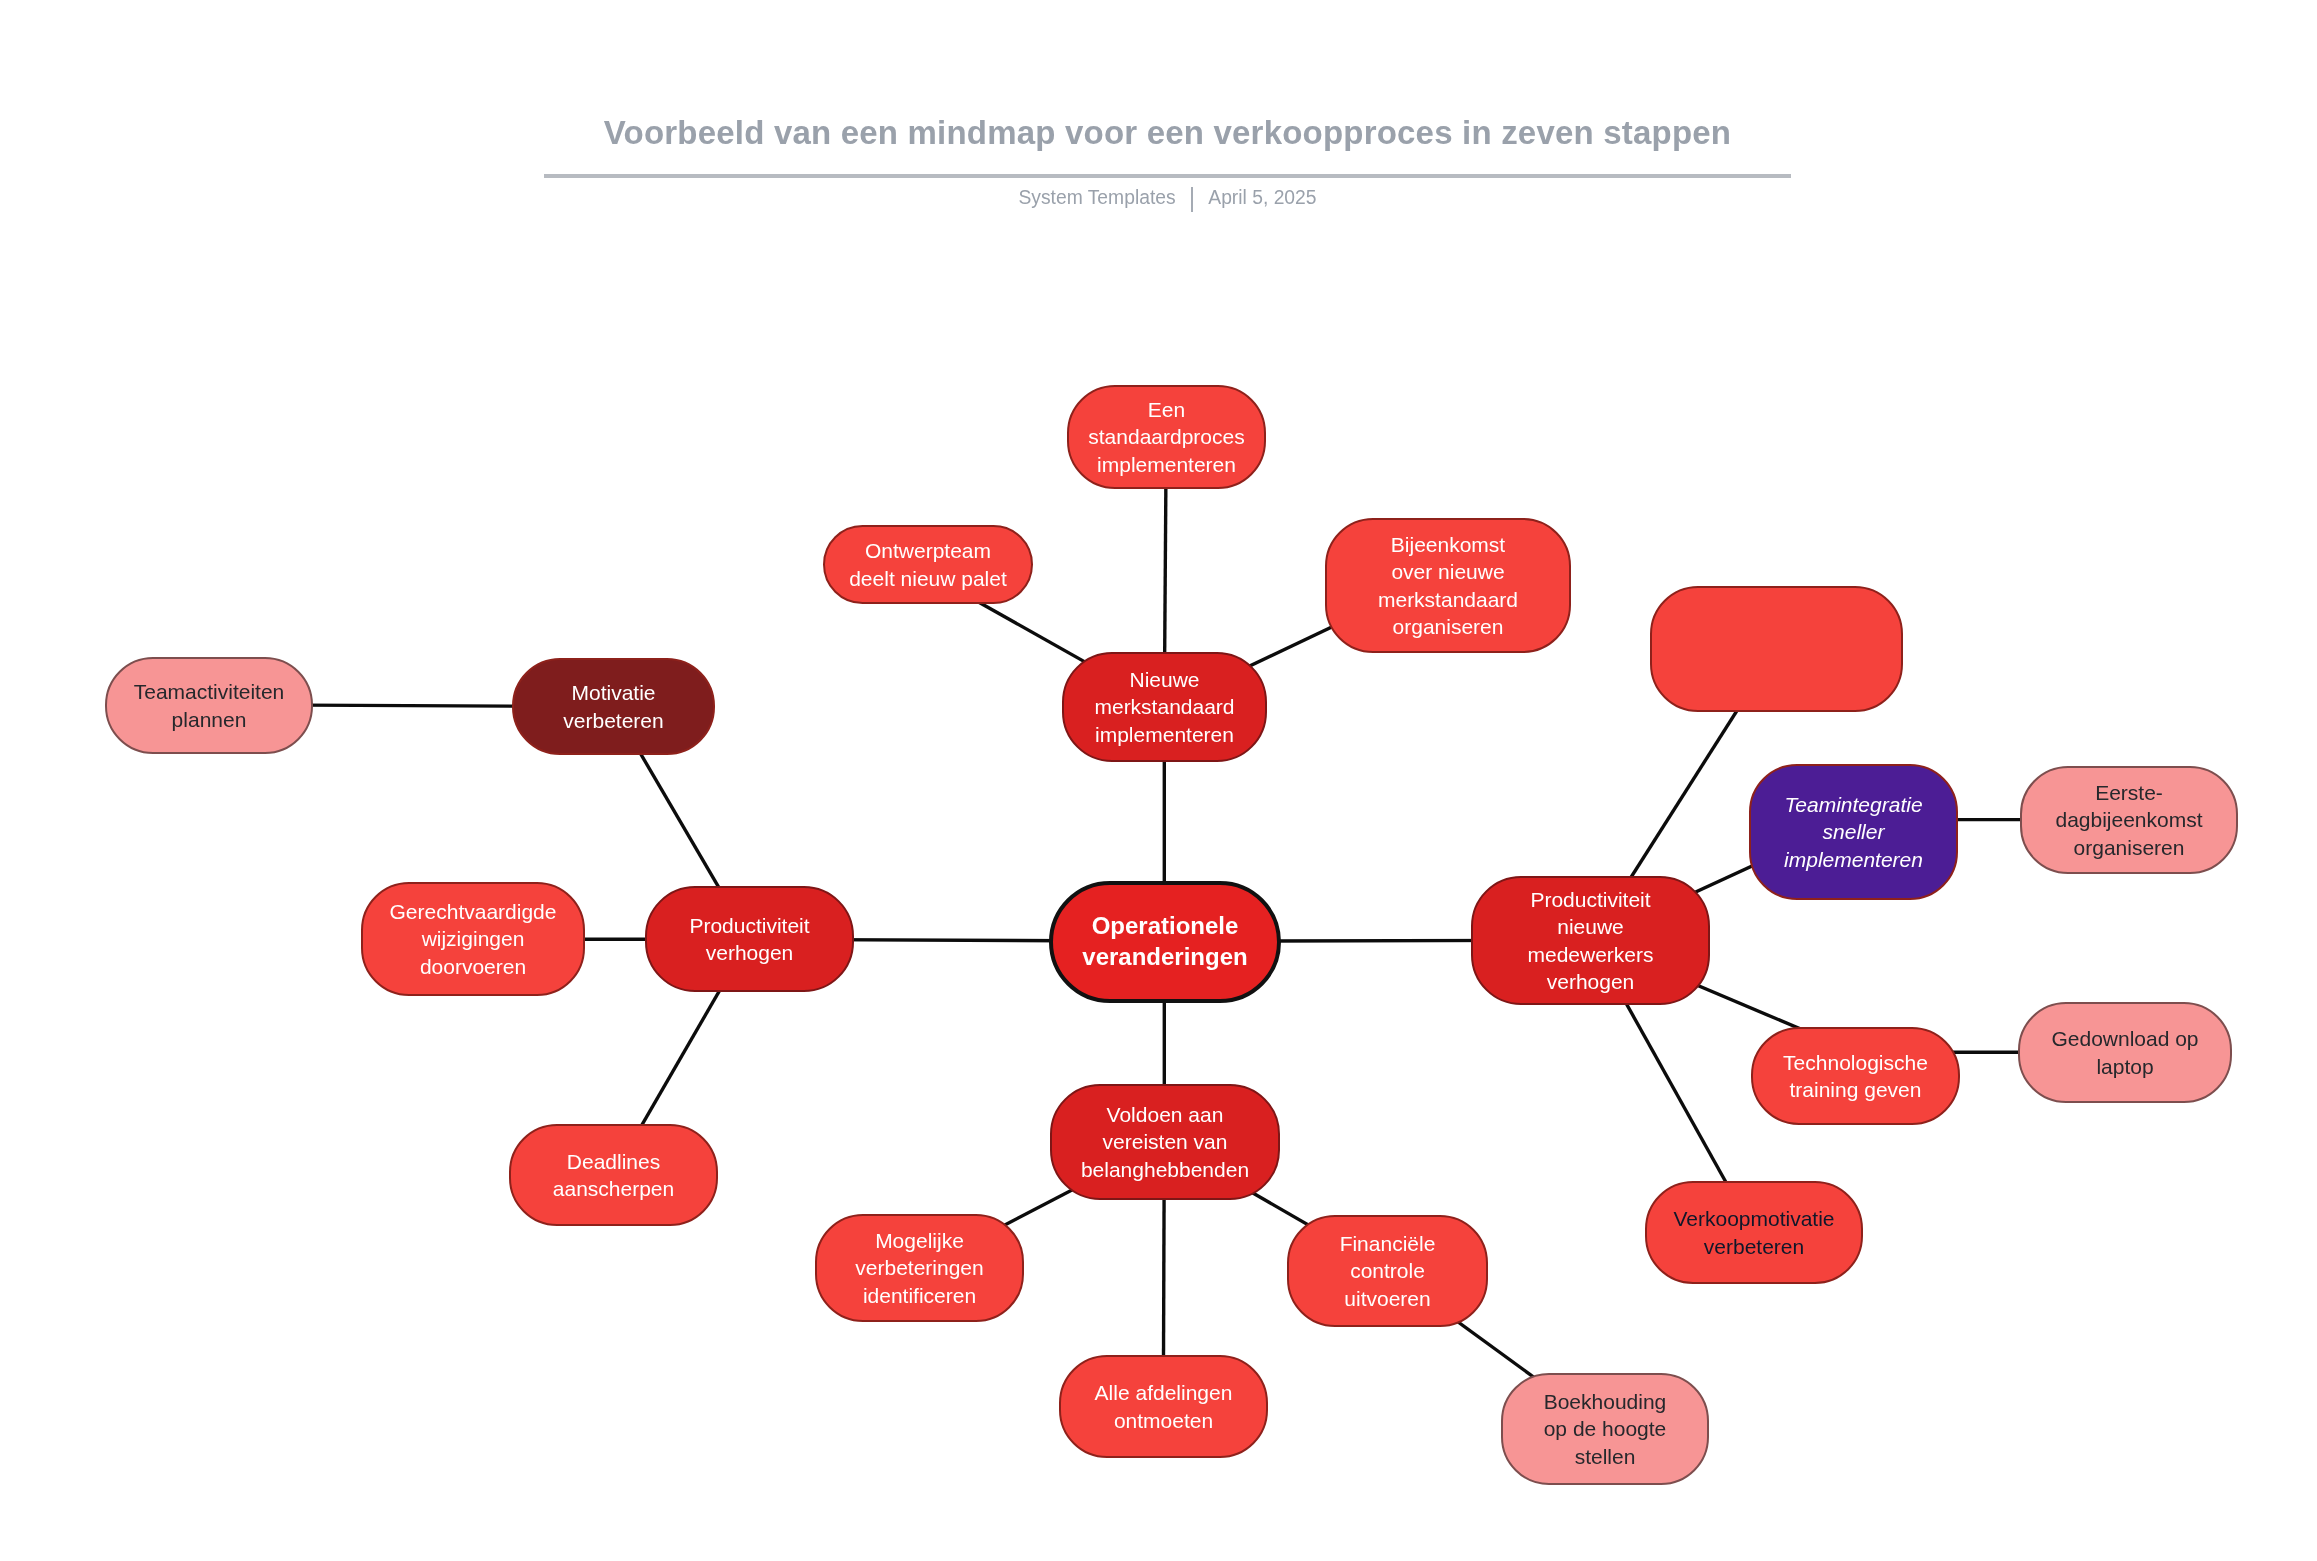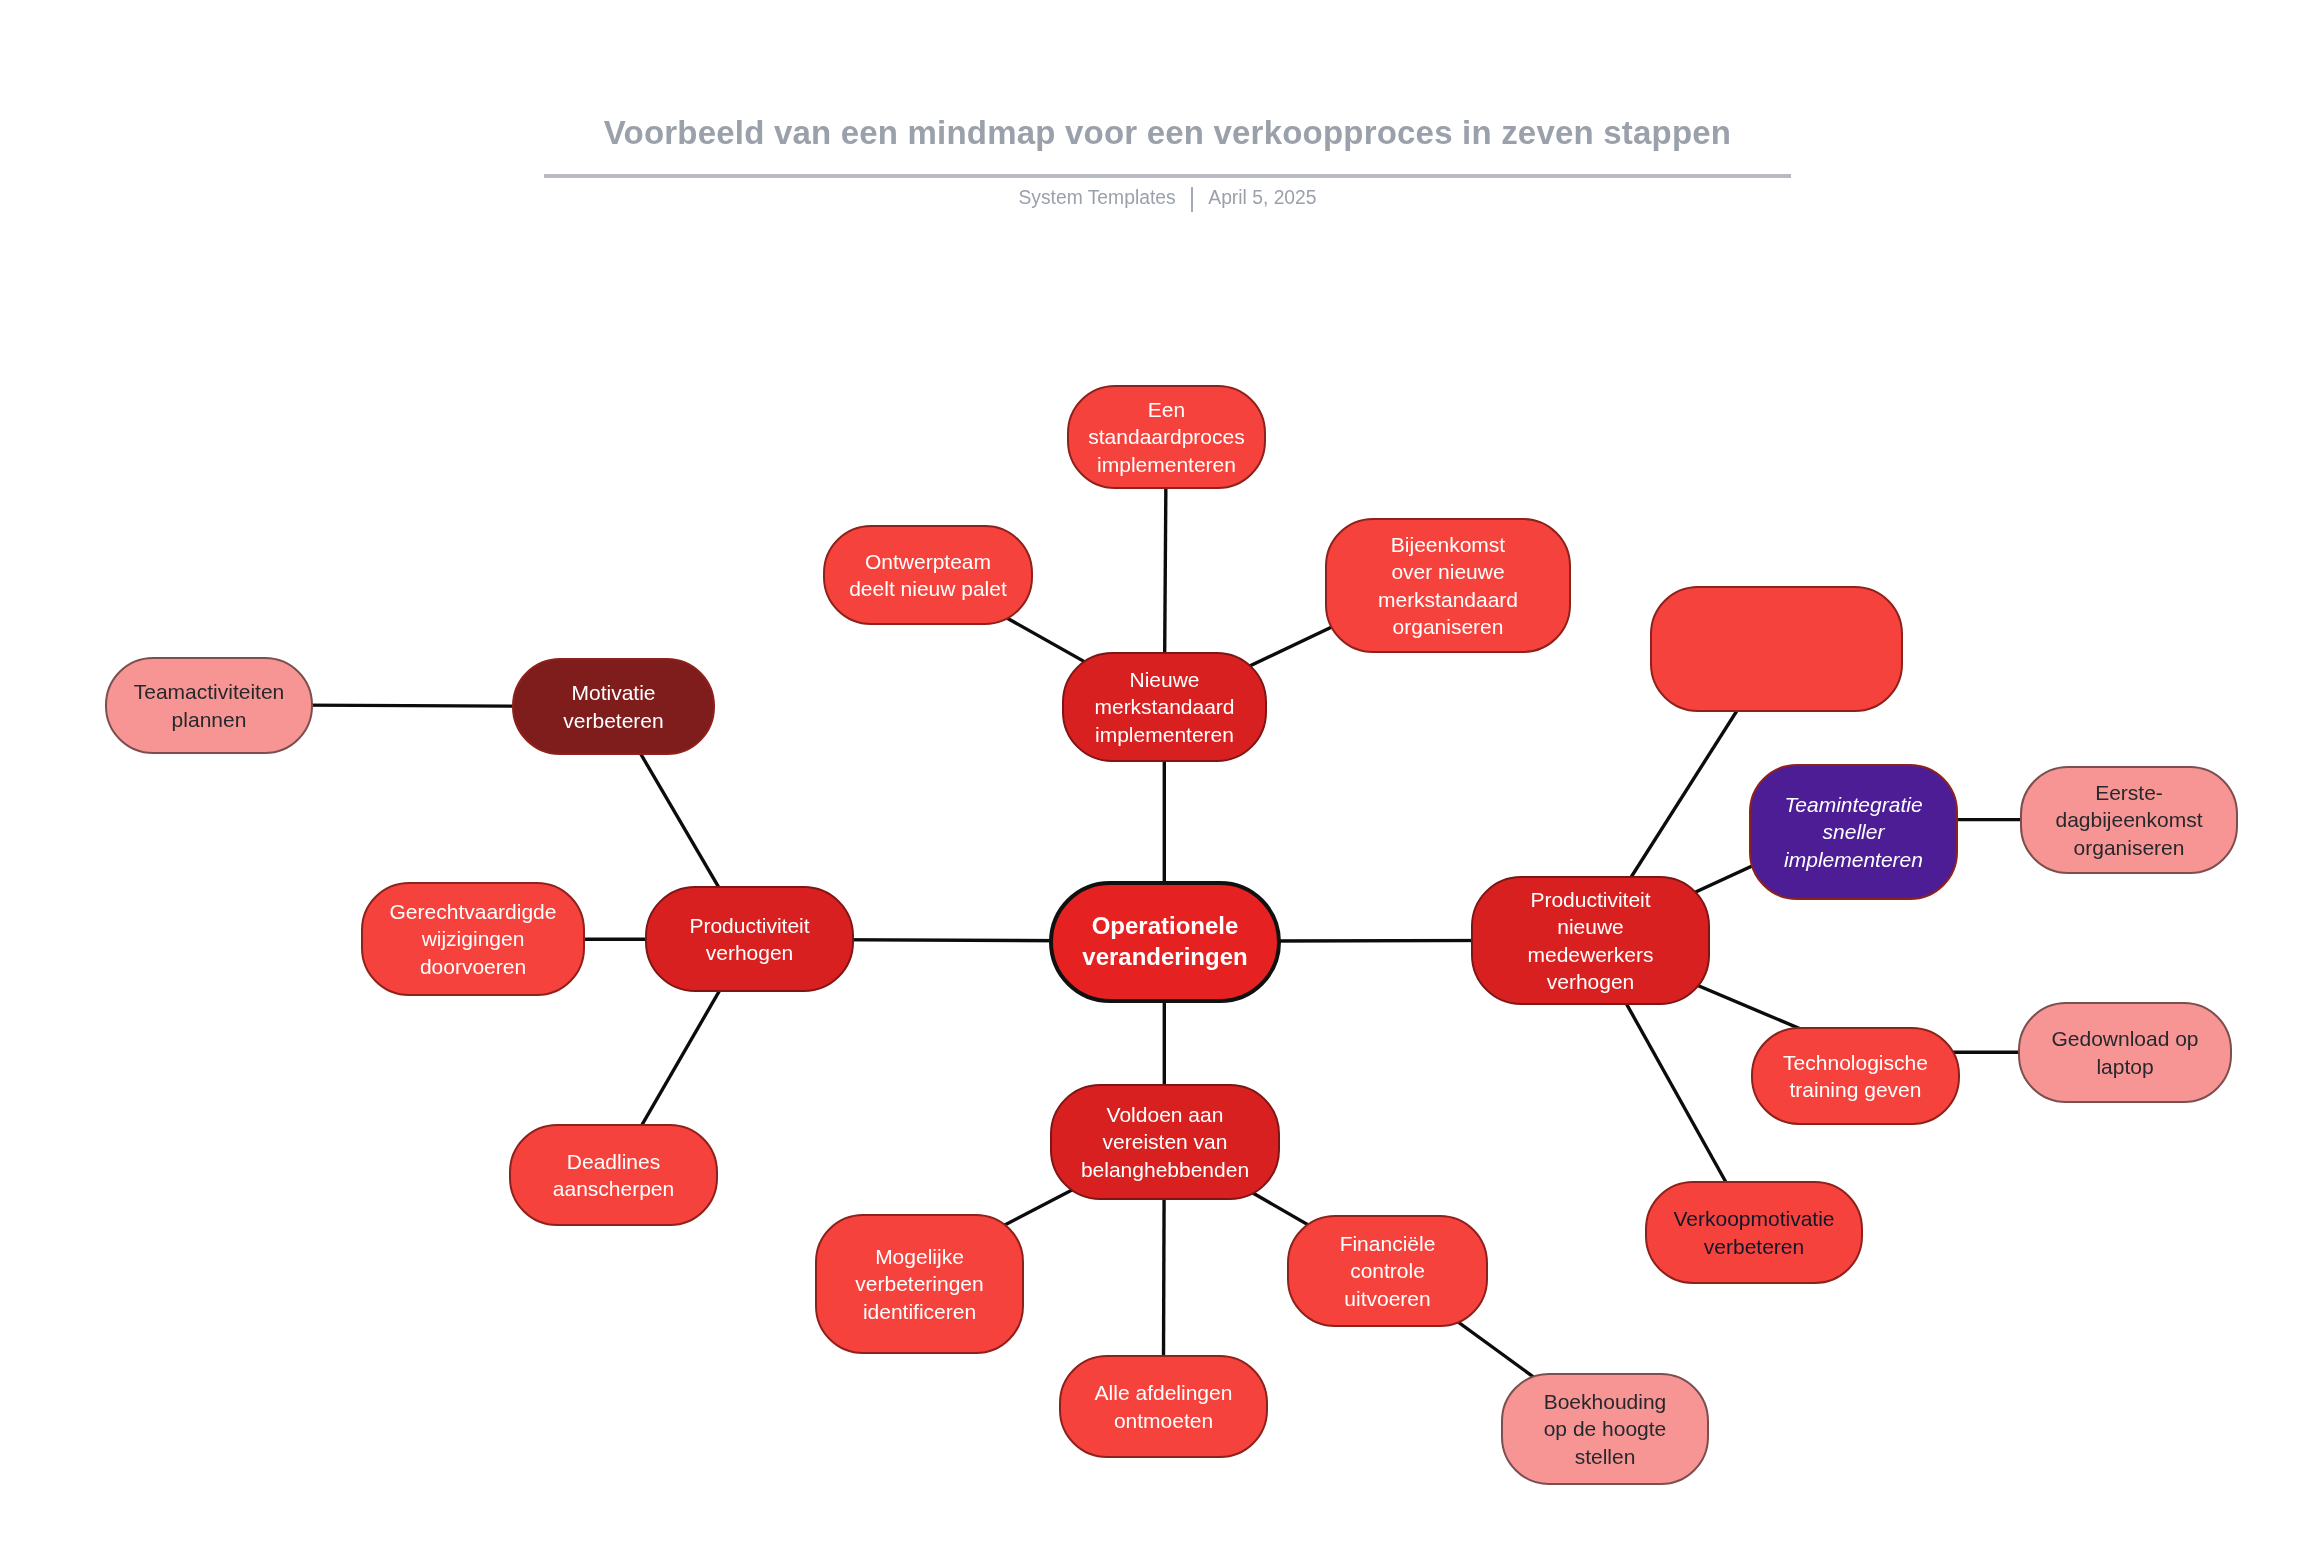--- a/index.html
+++ b/index.html
@@ -75,21 +75,21 @@
     </svg>
 
 <div class="node type-center" style="left: 1049px; top: 881px; width: 232px; height: 122px; background: rgb(229, 33, 33); border-color: rgb(17, 17, 17); border-width: 4.8px; border-radius: 61px; color: rgb(255, 255, 255);">Operationele
 veranderingen</div>
     <div class="node type-branch" style="left: 1062px; top: 652px; width: 205px; height: 110px; background: rgb(217, 32, 32); border-color: rgb(126, 22, 22); border-width: 2.4px; border-radius: 50px; color: rgb(255, 255, 255);">Nieuwe
 merkstandaard
 implementeren</div>
     <div class="node type-child" style="left: 1067px; top: 385px; width: 199px; height: 104px; background: rgb(245, 66, 60); border-color: rgb(142, 33, 27); border-width: 2.4px; border-radius: 48px; color: rgb(255, 255, 255);">Een
 standaardproces
 implementeren</div>
-    <div class="node type-child" style="left: 823px; top: 525px; width: 210px; height: 100px; background: rgb(245, 66, 60); border-color: rgb(142, 33, 27); border-width: 2.4px; border-radius: 48px; color: rgb(255, 255, 255);">Ontwerpteam
+    <div class="node type-child" style="left: 823px; top: 525px; width: 210px; height: 79px; background: rgb(245, 66, 60); border-color: rgb(142, 33, 27); border-width: 2.4px; border-radius: 48px; color: rgb(255, 255, 255);">Ontwerpteam
 deelt nieuw palet</div>
     <div class="node type-child" style="left: 1297px; top: 518px; width: 246px; height: 135px; background: rgb(245, 66, 60); border-color: rgb(142, 33, 27); border-width: 2.4px; border-radius: 48px; color: rgb(255, 255, 255); margin-left: 28px;">Bijeenkomst
 over nieuwe
 merkstandaard
 organiseren</div>
     <div class="node type-child" style="left: 1650px; top: 586px; width: 253px; height: 126px; background: rgb(245, 66, 60); border-color: rgb(142, 33, 27); border-width: 2.4px; border-radius: 48px; color: rgb(255, 255, 255);"></div>
     <div class="node type-branch" style="left: 1471px; top: 876px; width: 239px; height: 129px; background: rgb(217, 32, 32); border-color: rgb(126, 22, 22); border-width: 2.4px; border-radius: 50px; color: rgb(255, 255, 255);">Productiviteit
 nieuwe
 medewerkers
 verhogen</div>
@@ -112,21 +112,21 @@
     <div class="node type-leaf" style="left: 105px; top: 657px; width: 208px; height: 97px; background: rgb(247, 149, 149); border-color: rgb(125, 78, 78); border-width: 2.4px; border-radius: 48px; color: rgb(38, 40, 44);">Teamactiviteiten
 plannen</div>
     <div class="node type-child" style="left: 361px; top: 882px; width: 224px; height: 114px; background: rgb(245, 66, 60); border-color: rgb(142, 33, 27); border-width: 2.4px; border-radius: 48px; color: rgb(255, 255, 255);">Gerechtvaardigde
 wijzigingen
 doorvoeren</div>
     <div class="node type-child" style="left: 509px; top: 1124px; width: 209px; height: 102px; background: rgb(245, 66, 60); border-color: rgb(142, 33, 27); border-width: 2.4px; border-radius: 48px; color: rgb(255, 255, 255);">Deadlines
 aanscherpen</div>
     <div class="node type-branch" style="left: 1050px; top: 1084px; width: 230px; height: 116px; background: rgb(217, 32, 32); border-color: rgb(126, 22, 22); border-width: 2.4px; border-radius: 50px; color: rgb(255, 255, 255);">Voldoen aan
 vereisten van
 belanghebbenden</div>
-    <div class="node type-child" style="left: 815px; top: 1214px; width: 209px; height: 140px; background: rgb(245, 66, 60); border-color: rgb(142, 33, 27); border-width: 2.4px; border-radius: 48px; color: rgb(255, 255, 255);">Mogelijke
+    <div class="node type-child" style="left: 815px; top: 1214px; width: 209px; height: 108px; background: rgb(245, 66, 60); border-color: rgb(142, 33, 27); border-width: 2.4px; border-radius: 48px; color: rgb(255, 255, 255);">Mogelijke
 verbeteringen
 identificeren</div>
     <div class="node type-child" style="left: 1287px; top: 1215px; width: 201px; height: 112px; background: rgb(245, 66, 60); border-color: rgb(142, 33, 27); border-width: 2.4px; border-radius: 48px; color: rgb(255, 255, 255);">Financiële
 controle
 uitvoeren</div>
     <div class="node type-child" style="left: 1059px; top: 1355px; width: 209px; height: 103px; background: rgb(245, 66, 60); border-color: rgb(142, 33, 27); border-width: 2.4px; border-radius: 48px; color: rgb(255, 255, 255);">Alle afdelingen
 ontmoeten</div>
     <div class="node type-leaf" style="left: 1501px; top: 1373px; width: 208px; height: 112px; background: rgb(247, 149, 149); border-color: rgb(125, 78, 78); border-width: 2.4px; border-radius: 48px; color: rgb(38, 40, 44);">Boekhouding
 op de hoogte
 stellen</div>

